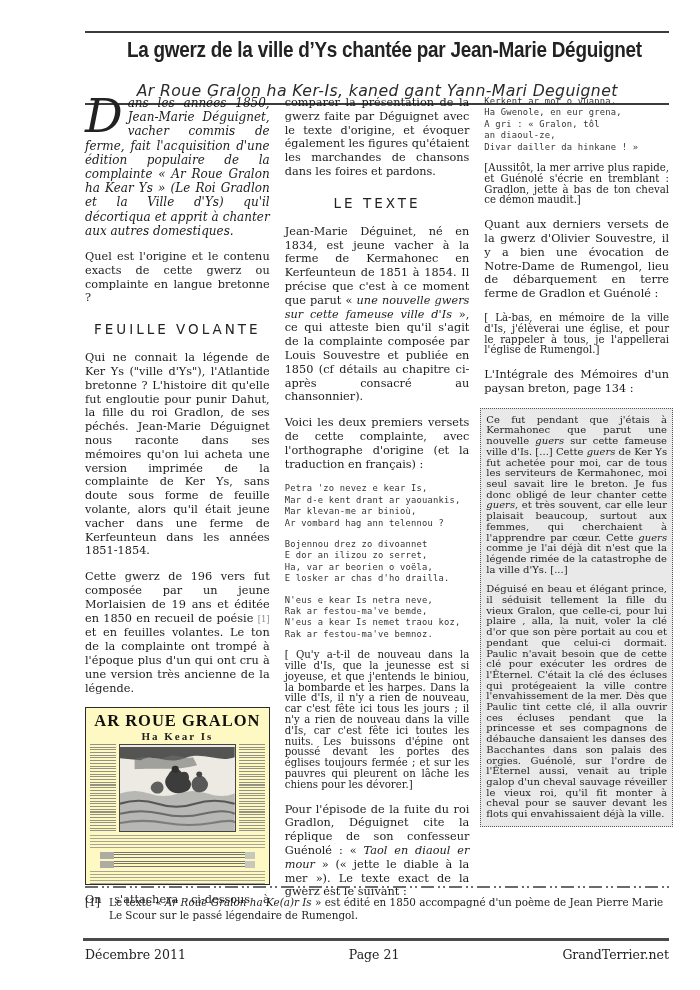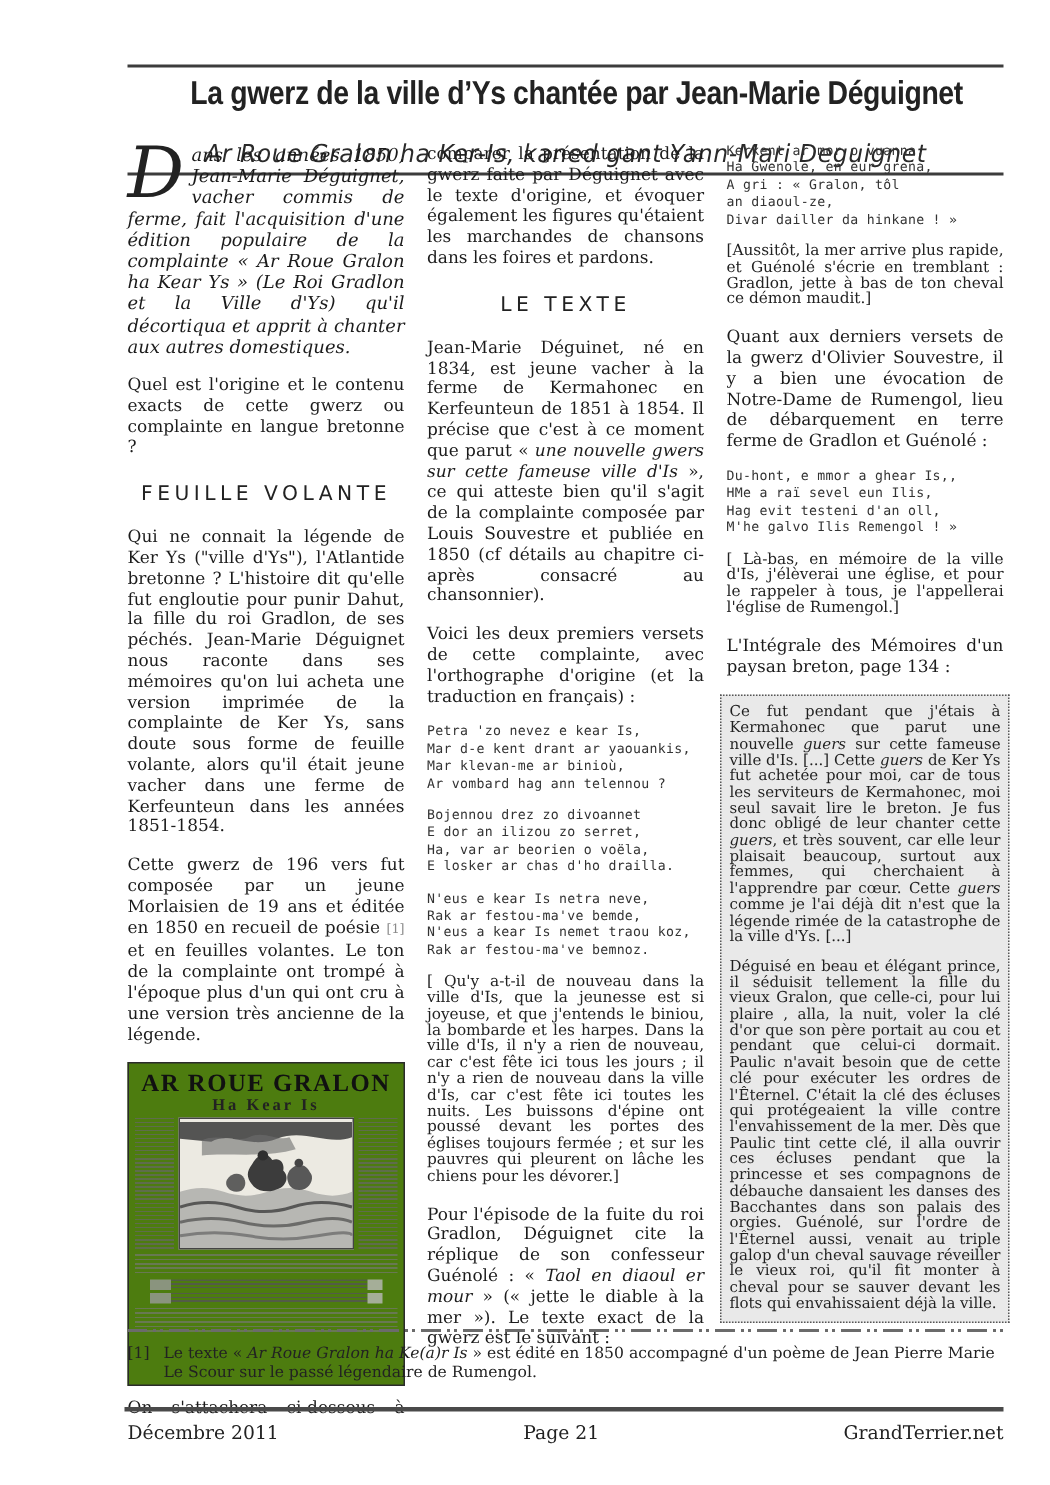--- a/index.html
+++ b/index.html
@@ -1,20 +1,20 @@
 <!DOCTYPE html>
 <html><head>
 <meta charset="utf-8">
 <style>
   html,body{margin:0;padding:0;background:#fff;}
   .page{position:relative;width:700px;height:990px;background:#ffffff;color:#1b1b1b;
         font-family:"DejaVu Serif",serif;overflow:hidden;}
 
   
-  .hdr{position:absolute;top:16px;left:85px;width:584px;}
+  .hdr{position:absolute;top:4px;left:85px;width:584px;}
   .rule{height:2px;background:#3c3c3c;}
   .rule.top{margin-top:27px;}
   .page-title{margin:4px 0 0 0;text-align:center;white-space:nowrap;
       font-family:"Liberation Sans",sans-serif;font-weight:700;font-size:22px;
       letter-spacing:-0.3px;color:#222;}
   .page-title>span{display:inline-block;transform:scaleX(.86);transform-origin:center;}
   .page-subtitle{margin:18px 0 3px 0;text-align:center;white-space:nowrap;
       font-family:"DejaVu Sans",sans-serif;font-style:italic;font-size:16.5px;
       letter-spacing:.4px;color:#2a2a2a;}
   .page-subtitle>span{display:inline-block;transform:scaleX(.95);transform-origin:center;}
@@ -29,21 +29,21 @@
   .col-heading{font-family:"DejaVu Sans",sans-serif;font-size:13.5px;letter-spacing:3px;
       text-align:center;margin:16px 0 14px 0;color:#222;font-weight:500;white-space:nowrap;}
   .ref{color:#8a8a8a;font-size:8.5px;}
   .mono-verse{font-family:"DejaVu Sans Mono","Liberation Mono",monospace;
       font-size:8.8px;line-height:11.4px;letter-spacing:.2px;margin:0 0 10px 0;
       white-space:nowrap;color:#333;}
   .trans{font-size:10.2px;line-height:10.8px;text-align:justify;margin:4px 0 12px 0;color:#222;}
   .stretch-last{text-align-last:justify;}
 
   
-  .broadsheet{border:1px solid #2b2b2b;background:#4d7c0f;height:216px;margin:2px 0 8px 0;
+  .broadsheet{border:1px solid #2b2b2b;background:#fef9c3;height:178px;margin:2px 0 8px 0;
       padding:3px 4px;box-sizing:border-box;overflow:hidden;}
   .bs-title{font-family:"Liberation Serif",serif;font-weight:700;font-size:16.5px;
       text-align:center;letter-spacing:1px;white-space:nowrap;color:#111;}
   .bs-subtitle{font-family:"Liberation Serif",serif;font-weight:700;font-size:11px;
       text-align:center;letter-spacing:2px;color:#222;margin-top:-1px;}
   .bs-mid{display:flex;gap:3px;margin-top:2px;height:88px;}
   .bs-textcol{width:26px;background:repeating-linear-gradient(#666 0 1px,transparent 1px 2.7px);
       opacity:.7;}
   .bs-engraving{flex:1;border:1px solid #444;background:#efece6;}
   .bs-bottom{margin-top:3px;}
@@ -156,26 +156,20 @@
     <section class="col">
       <div class="mono-verse">
         <div>Kerkent ar mor o vuanna,</div>
         <div>Ha Gwenole, en eur grena,</div>
         <div>A gri : « Gralon, tôl</div>
         <div>an diaoul-ze,</div>
         <div>Divar dailler da hinkane ! »</div>
       </div>
       <p class="trans">[Aussitôt, la mer arrive plus rapide, et Guénolé s'écrie en tremblant : Gradlon, jette à bas de ton cheval ce démon maudit.]</p>
       <p class="body-p">Quant aux derniers versets de la gwerz d'Olivier Souvestre, il y a bien une évocation de Notre-Dame de Rumengol, lieu de débarquement en terre ferme de Gradlon et Guénolé :</p>
-      <div class="mono-verse">
-        <div>Du-hont, e mmor a ghear Is,,</div>
-        <div>HMe a raï sevel eun Ilis,</div>
-        <div>Hag evit testeni d'an oll,</div>
-        <div>M'he galvo Ilis Remengol ! »</div>
-      </div>
       <p class="trans">[ Là-bas, en mémoire de la ville d'Is, j'élèverai une église, et pour le rappeler à tous, je l'appellerai l'église de Rumengol.]</p>
       <p class="body-p">L'Intégrale des Mémoires d'un paysan breton, page 134 :</p>
       <div class="quote-box">
         <p><span>Ce fut pendant que j'étais à Kermahonec que parut une nouvelle </span><i>guers</i><span> sur cette fameuse ville d'Is. [...] Cette </span><i>guers</i><span> de Ker Ys fut achetée pour moi, car de tous les serviteurs de Kermahonec, moi seul savait lire le breton. Je fus donc obligé de leur chanter cette </span><i>guers</i><span>, et très souvent, car elle leur plaisait beaucoup, surtout aux femmes, qui cherchaient à l'apprendre par cœur. Cette </span><i>guers</i><span> comme je l'ai déjà dit n'est que la légende rimée de la catastrophe de la ville d'Ys. [...]</span></p>
         <p>Déguisé en beau et élégant prince, il séduisit tellement la fille du vieux Gralon, que celle-ci, pour lui plaire , alla, la nuit, voler la clé d'or que son père portait au cou et pendant que celui-ci dormait. Paulic n'avait besoin que de cette clé pour exécuter les ordres de l'Êternel. C'était la clé des écluses qui protégeaient la ville contre l'envahissement de la mer. Dès que Paulic tint cette clé, il alla ouvrir ces écluses pendant que la princesse et ses compagnons de débauche dansaient les danses des Bacchantes dans son palais des orgies. Guénolé, sur l'ordre de l'Êternel aussi, venait au triple galop d'un cheval sauvage réveiller le vieux roi, qu'il fit monter à cheval pour se sauver devant les flots qui envahissaient déjà la ville.</p>
       </div>
     </section>
   </div>
 
   <div class="fn-sep"></div>

